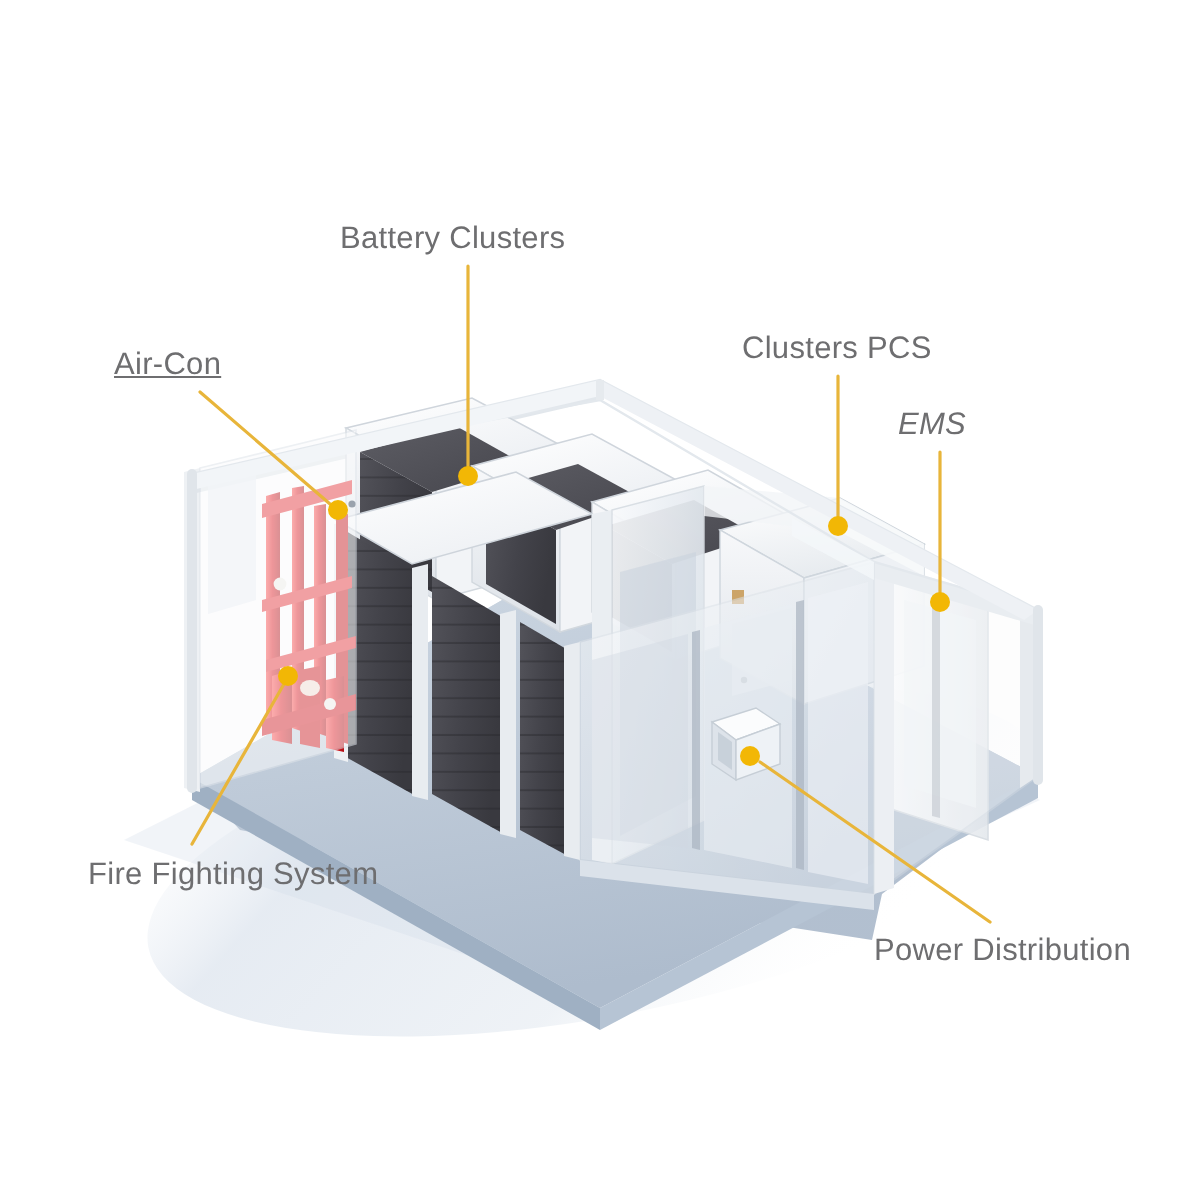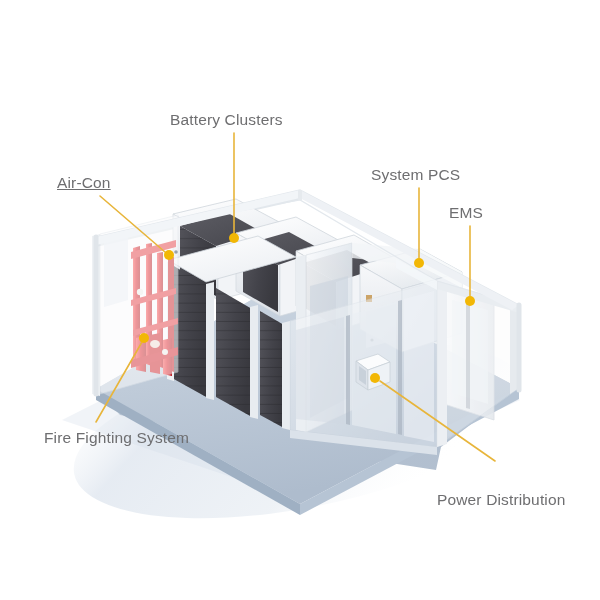--- a/index.html
+++ b/index.html
@@ -285,19 +285,19 @@
         <g>
           <line x1="495" y1="461" x2="380" y2="381" stroke="#e8b53a" stroke-width="1.6" stroke-linecap="round"></line>
           <circle cx="375" cy="378" r="5" fill="#f2b705"></circle>
         </g>
       </g>
   </svg>
 
   <div id="label-layer">
       <div class="callout-label" style="left: 170px; top: 112px; color: rgb(110, 110, 112);">Battery Clusters</div>
       <div class="callout-label" style="left: 57px; top: 175px; color: rgb(110, 110, 112); text-decoration: underline;">Air-Con</div>
-      <div class="callout-label" style="left: 371px; top: 167px; color: rgb(110, 110, 112);">System PCS</div>
-      <div class="callout-label" style="left: 449px; top: 205px; color: rgb(110, 110, 112);">EMS</div>
+      <div class="callout-label" style="left: 371px; top: 167px; color: rgb(110, 110, 112);">Clusters PCS</div>
+      <div class="callout-label" style="left: 449px; top: 205px; color: rgb(110, 110, 112); font-style: italic;">EMS</div>
       <div class="callout-label" style="left: 44px; top: 430px; color: rgb(110, 110, 112);">Fire Fighting System</div>
-      <div class="callout-label" style="left: 437px; top: 468px; color: rgb(110, 110, 112); margin-top: 24px;">Power Distribution</div>
+      <div class="callout-label" style="left: 437px; top: 468px; color: rgb(110, 110, 112);">Power Distribution</div>
     </div>
 
 </div>
 
 </body></html>

